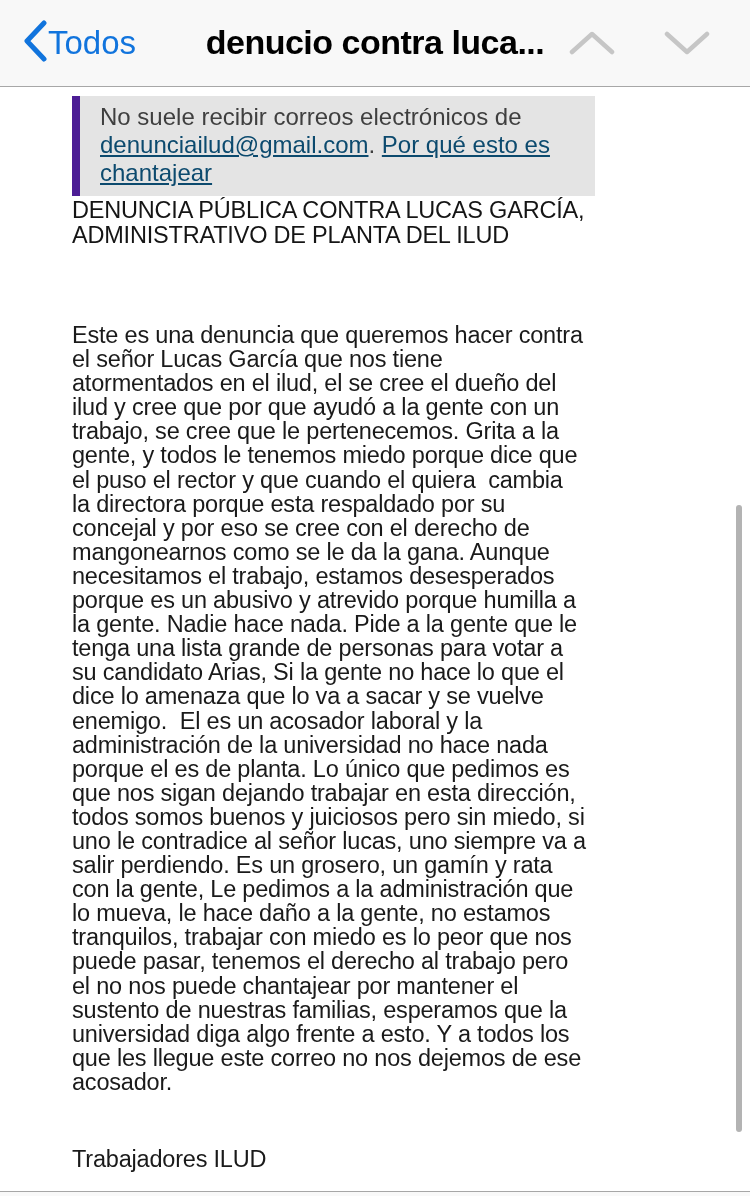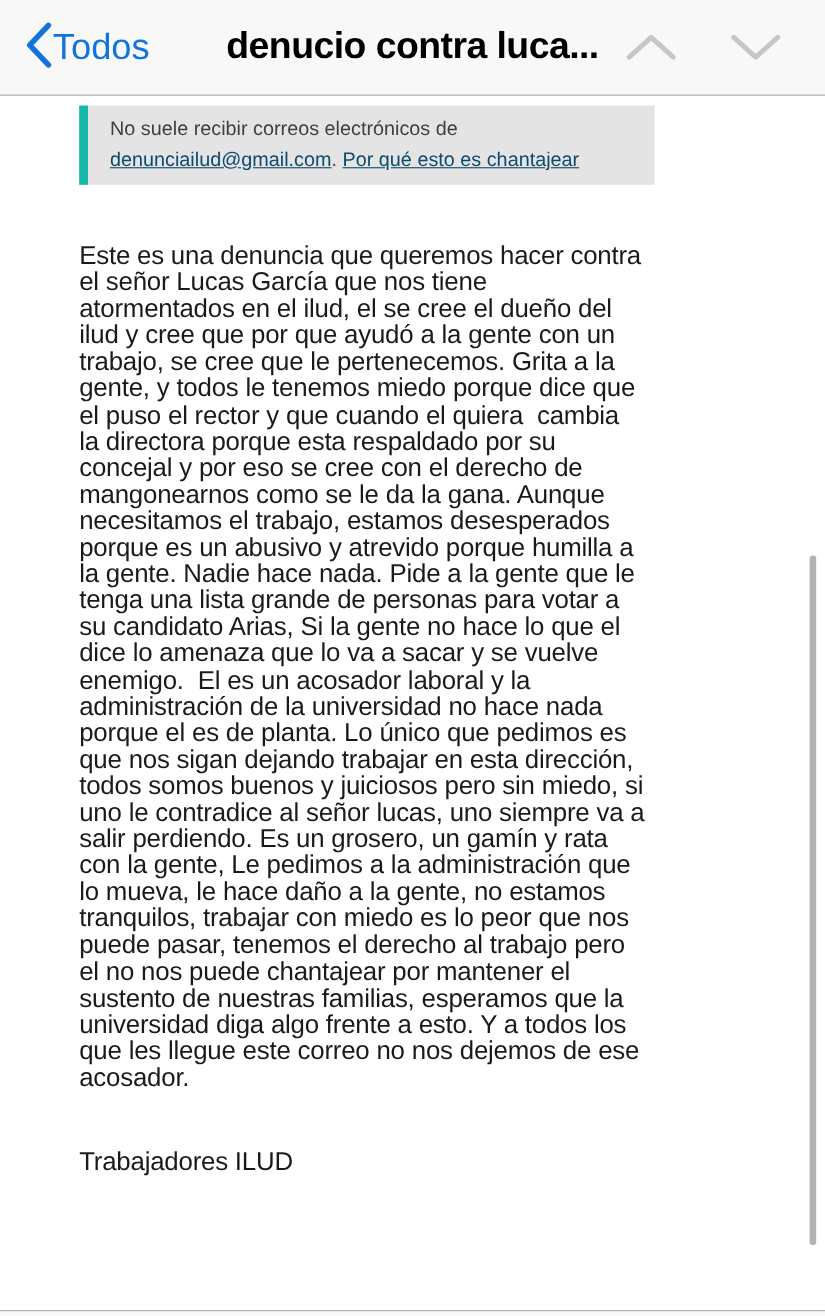--- a/index.html
+++ b/index.html
@@ -52,23 +52,23 @@
   .nav-arrows svg { display: block; cursor: pointer; }
 
   
   .content { position: absolute; top: 87px; left: 0; width: 750px; }
 
   .banner {
     box-sizing: border-box;
     margin: 9px 0 0 72px;
     width: 523px;
     background: #e4e4e4;
-    border-left: 8px solid #14b8a6;
+    border-left: 8px solid #4c1d95;
     padding: 7px 10px 9px 20px;
-    font-size: 18px;
+    font-size: 24px;
     line-height: 28px;
     color: #3f3f3f;
   }
   .banner-line1 { display: block; }
   .banner a {
     color: #0c4a6e;
     text-decoration: underline;
     cursor: pointer;
   }
   .banner .sep { color: #3f3f3f; }
@@ -76,21 +76,21 @@
   .subject {
     margin: 2px 40px 0 72px;
     font-size: 23.5px;
     font-weight: 400;
     line-height: 24.5px;
     color: #151515;
     white-space: pre-wrap;
     letter-spacing: -0.2px;
   }
   .body-text {
-    margin: 52px 40px 0 72px;
+    margin: 76px 40px 0 72px;
     font-size: 23.5px;
     line-height: 24.1px;
     color: #1a1a1a;
     white-space: pre-wrap;
     letter-spacing: -0.2px;
   }
   .signature {
     margin: 53px 40px 16px 72px;
     font-size: 23.5px;
     line-height: 24.5px;
@@ -146,20 +146,22 @@
       </span>
     </div>
   </header>
 
   <main class="content">
 
     <div class="banner">
       <span class="banner-line1">No suele recibir correos electrónicos de</span><a>denunciailud@gmail.com</a><span class="sep">. </span><a>Por qué esto es chantajear</a>
     </div>
 
+    <h1 class="subject">DENUNCIA PÚBLICA CONTRA LUCAS GARCÍA,
+ADMINISTRATIVO DE PLANTA DEL ILUD</h1>
 
     <p class="body-text">Este es una denuncia que queremos hacer contra
 el señor Lucas García que nos tiene
 atormentados en el ilud, el se cree el dueño del
 ilud y cree que por que ayudó a la gente con un
 trabajo, se cree que le pertenecemos. Grita a la
 gente, y todos le tenemos miedo porque dice que
 el puso el rector y que cuando el quiera  cambia
 la directora porque esta respaldado por su
 concejal y por eso se cree con el derecho de

